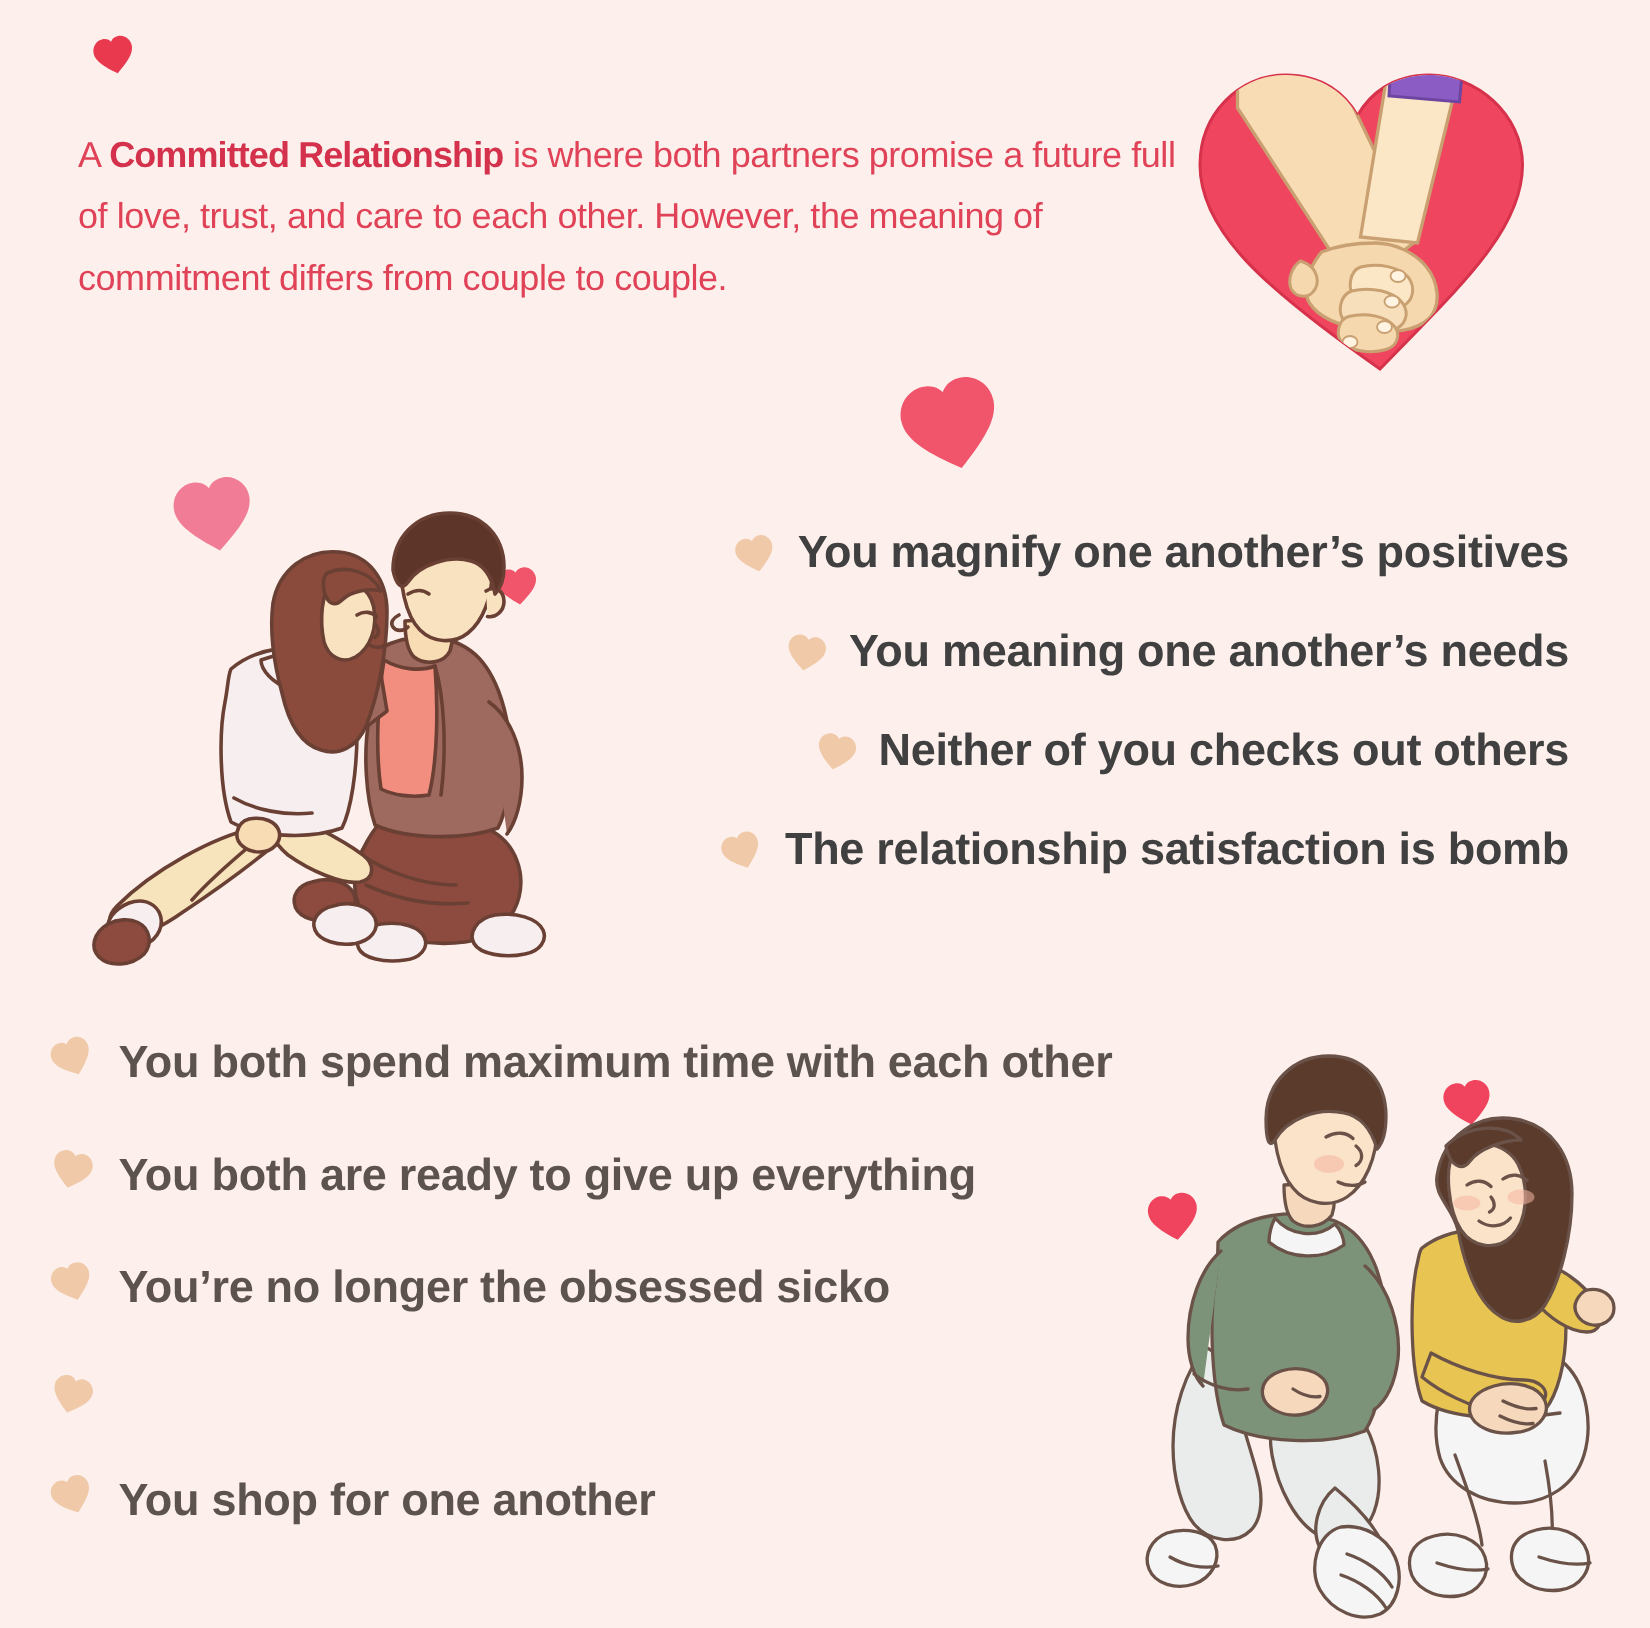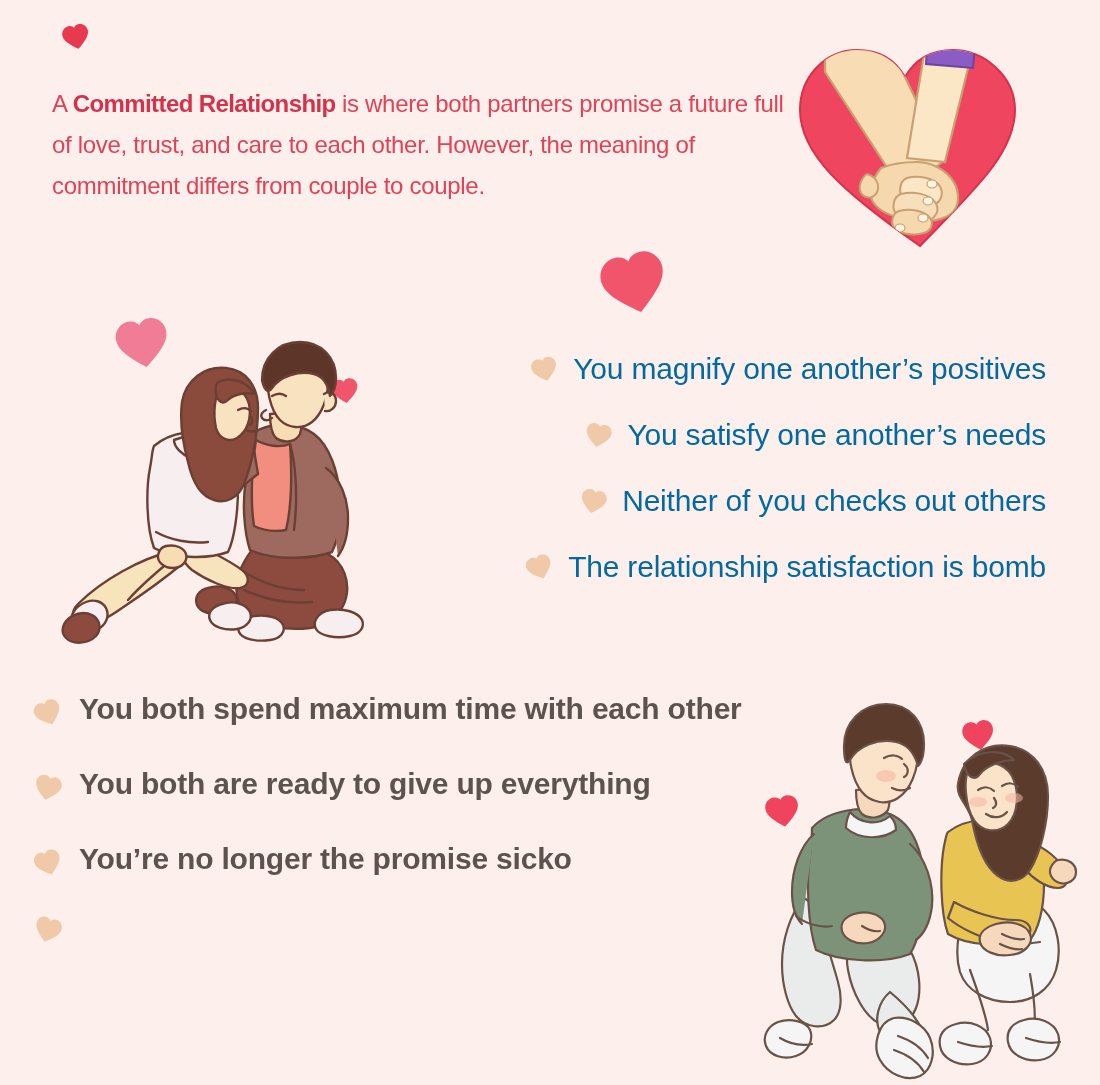--- a/index.html
+++ b/index.html
@@ -59,38 +59,38 @@
     align-items: flex-end;
     gap: 32px;
   }
   #list-right .row {
     display: flex;
     align-items: center;
     gap: 15px;
   }
   #list-right .txt {
     font-size: 30px;
-    font-weight: 400;
-    color: #0369a1;
+    font-weight: 700;
+    color: #404040;
     letter-spacing: -0.2px;
     white-space: nowrap;
   }
 
   
   #list-bottom {
     position: absolute;
     left: 34px;
     top: 692px;
     display: flex;
     flex-direction: column;
     gap: 41px;
   }
   #list-bottom .row {
     display: flex;
-    align-items: flex-end;
+    align-items: flex-start;
     gap: 17px;
   }
   #list-bottom .txt {
     font-size: 30px;
     font-weight: 600;
     color: #5d534e;
     letter-spacing: -0.2px;
     white-space: nowrap;
   }
 
@@ -347,21 +347,21 @@
       </span>
       <span class="txt">You magnify one another’s positives</span>
     </div>
 
     <div class="row">
       <span class="hb" style="transform:rotate(10deg);">
         <svg width="27" height="25" viewBox="0 0 32 30" aria-hidden="true">
           <path d="M16 29C7 22 1 16.5 1 10.2 1 5.1 5 1 10 1c3.2 0 5.1 1.7 6 3.2C16.9 2.7 18.8 1 22 1c5 0 9 4.1 9 9.2C31 16.5 25 22 16 29z" fill="#f0c9a8"></path>
         </svg>
       </span>
-      <span class="txt">You satisfy one another’s needs</span>
+      <span class="txt">You meaning one another’s needs</span>
     </div>
 
     <div class="row">
       <span class="hb" style="transform:rotate(12deg);">
         <svg width="27" height="25" viewBox="0 0 32 30" aria-hidden="true">
           <path d="M16 29C7 22 1 16.5 1 10.2 1 5.1 5 1 10 1c3.2 0 5.1 1.7 6 3.2C16.9 2.7 18.8 1 22 1c5 0 9 4.1 9 9.2C31 16.5 25 22 16 29z" fill="#f0c9a8"></path>
         </svg>
       </span>
       <span class="txt">Neither of you checks out others</span>
     </div>
@@ -396,27 +396,35 @@
       </span>
       <span class="txt">You both are ready to give up everything</span>
     </div>
 
     <div class="row">
       <span class="hb" style="transform:rotate(-18deg);">
         <svg width="28" height="26" viewBox="0 0 32 30" aria-hidden="true">
           <path d="M16 29C7 22 1 16.5 1 10.2 1 5.1 5 1 10 1c3.2 0 5.1 1.7 6 3.2C16.9 2.7 18.8 1 22 1c5 0 9 4.1 9 9.2C31 16.5 25 22 16 29z" fill="#f0c9a8"></path>
         </svg>
       </span>
-      <span class="txt">You’re no longer the promise sicko</span>
+      <span class="txt">You’re no longer the obsessed sicko</span>
     </div>
 
     <div class="row">
       <span class="hb" style="transform:rotate(16deg);">
         <svg width="28" height="26" viewBox="0 0 32 30" aria-hidden="true">
           <path d="M16 29C7 22 1 16.5 1 10.2 1 5.1 5 1 10 1c3.2 0 5.1 1.7 6 3.2C16.9 2.7 18.8 1 22 1c5 0 9 4.1 9 9.2C31 16.5 25 22 16 29z" fill="#f0c9a8"></path>
         </svg>
       </span>
     </div>
 
+    <div class="row">
+      <span class="hb" style="transform:rotate(-20deg);">
+        <svg width="28" height="26" viewBox="0 0 32 30" aria-hidden="true">
+          <path d="M16 29C7 22 1 16.5 1 10.2 1 5.1 5 1 10 1c3.2 0 5.1 1.7 6 3.2C16.9 2.7 18.8 1 22 1c5 0 9 4.1 9 9.2C31 16.5 25 22 16 29z" fill="#f0c9a8"></path>
+        </svg>
+      </span>
+      <span class="txt">You shop for one another</span>
+    </div>
 
   </div>
 
 </div>
 
 </body></html>

